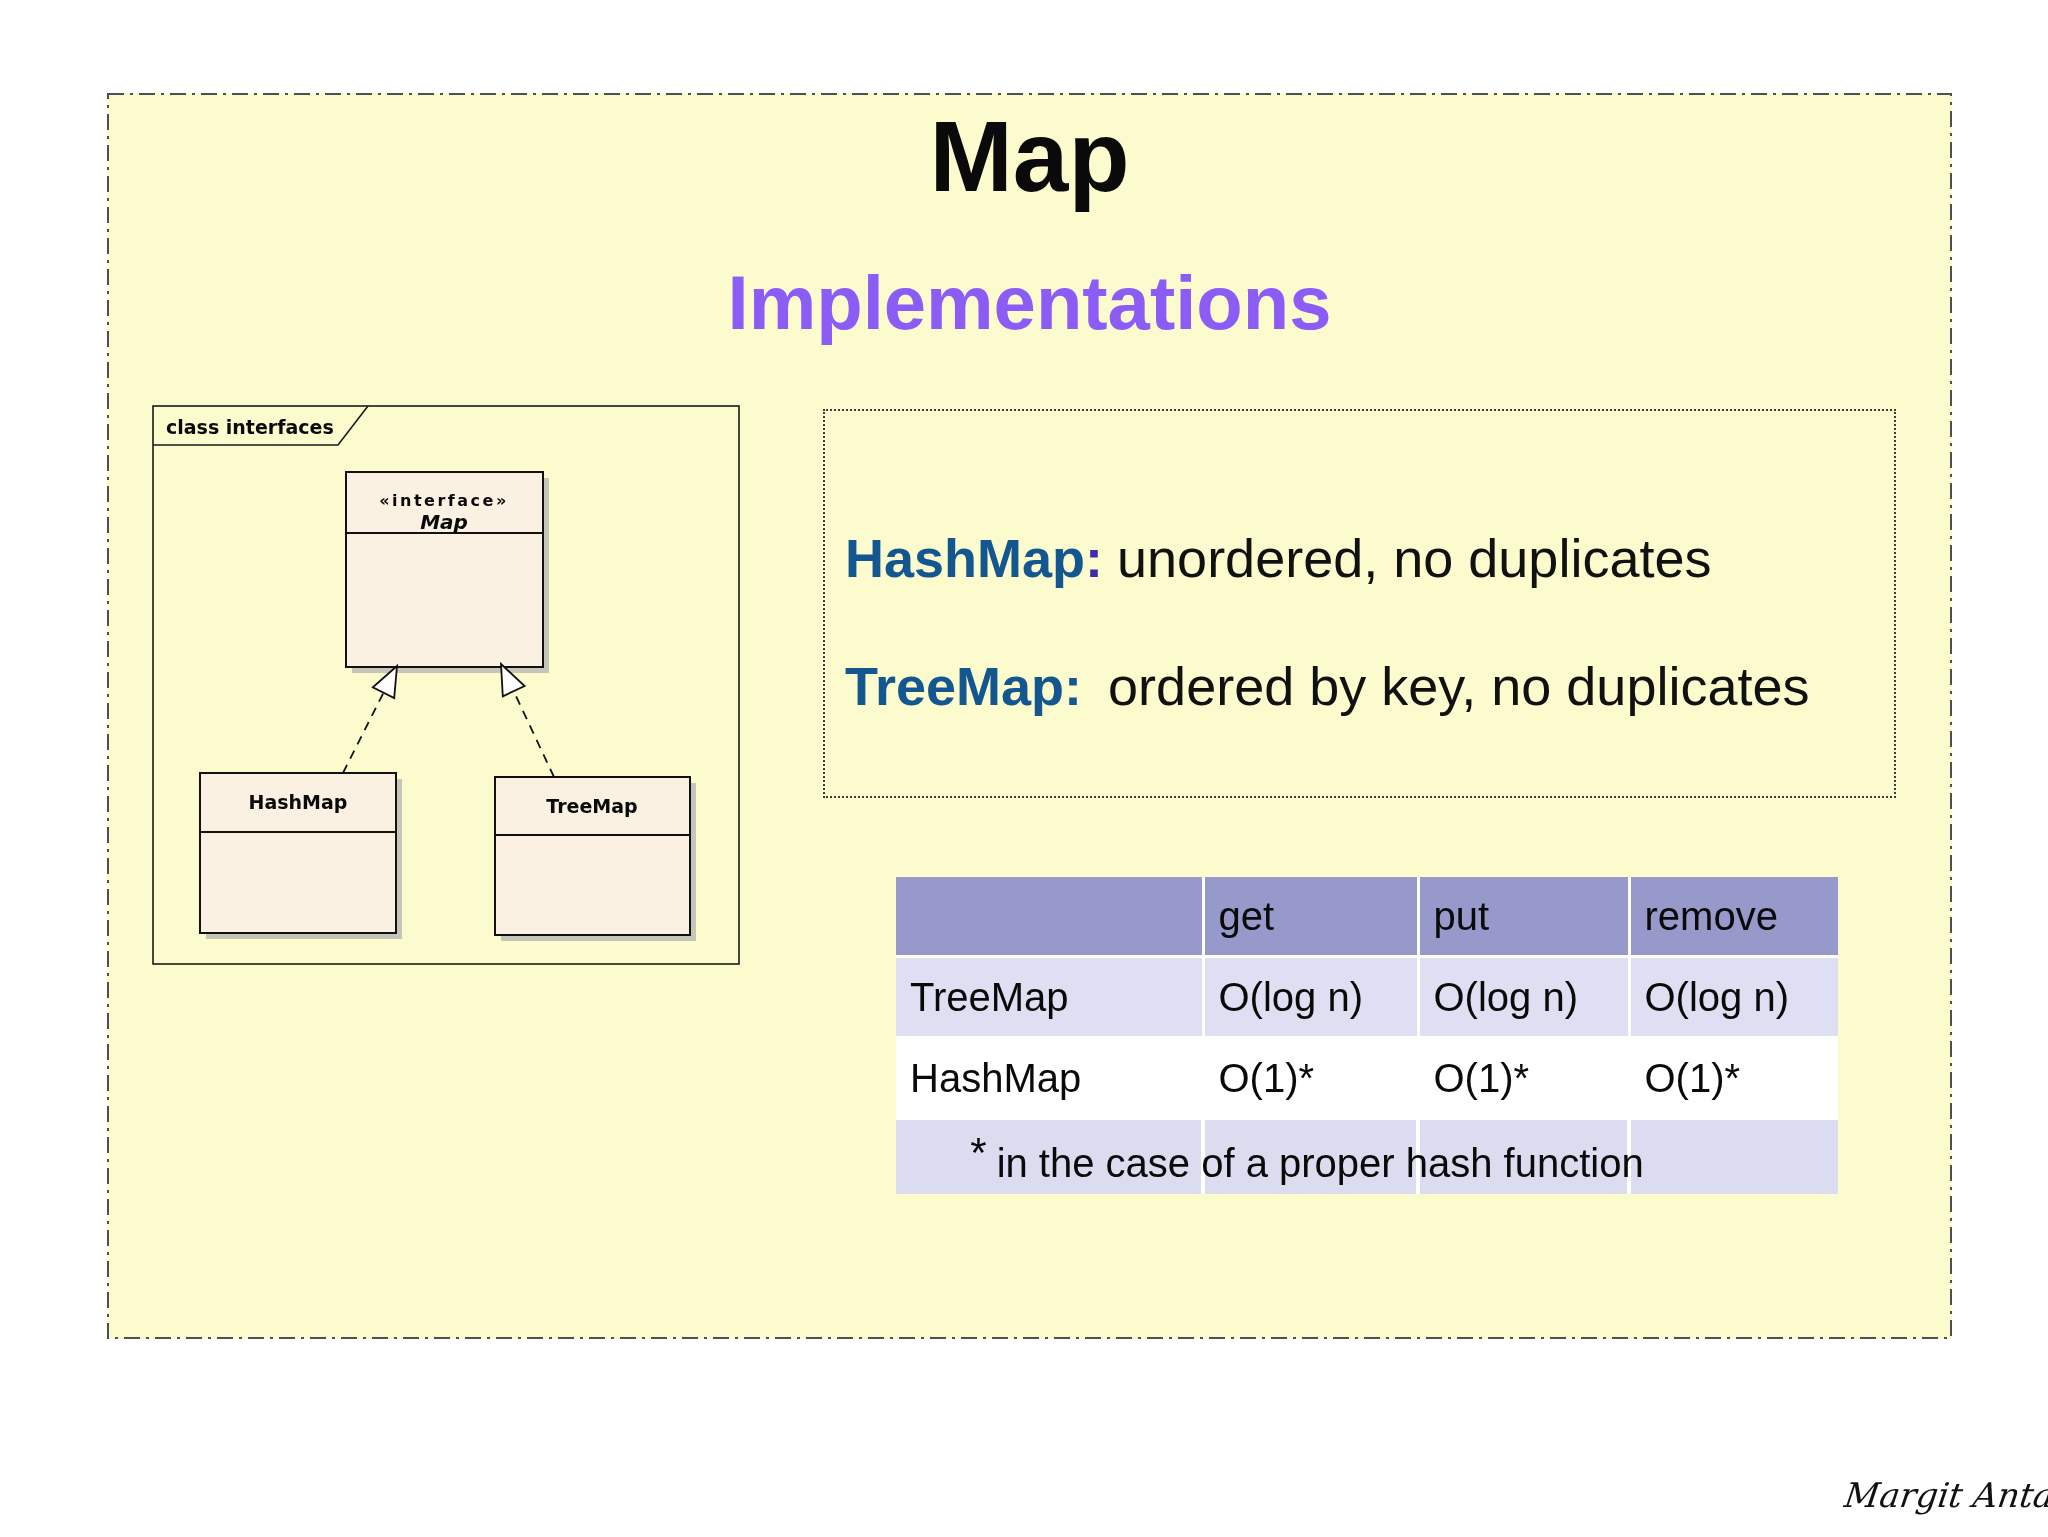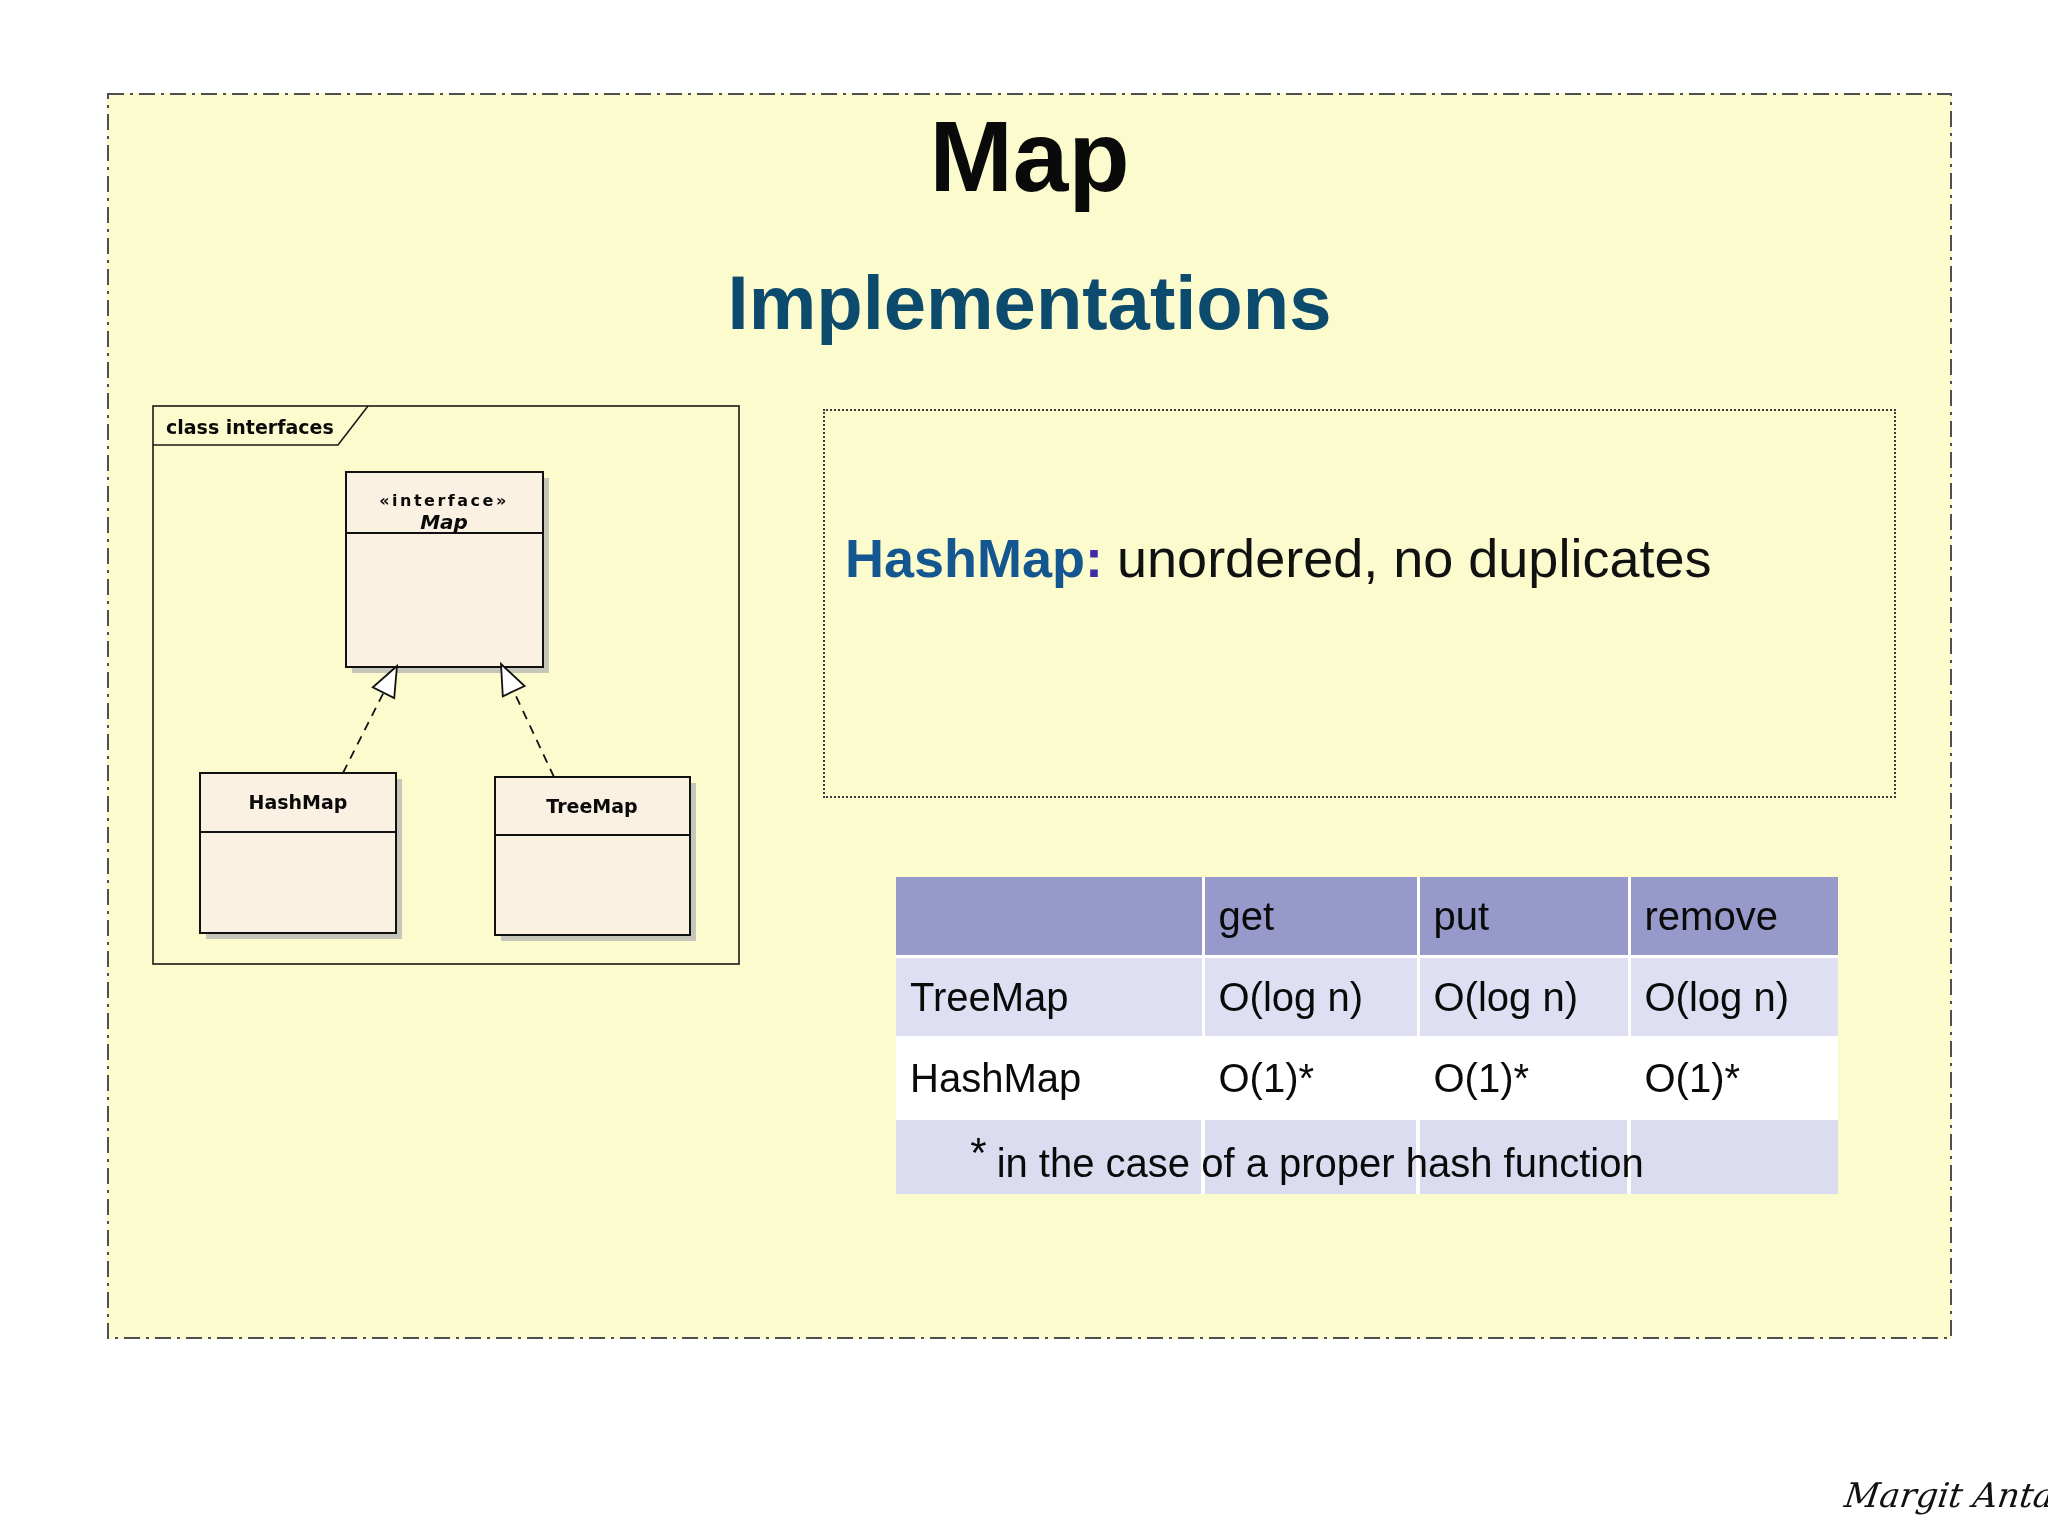--- a/index.html
+++ b/index.html
@@ -3,21 +3,21 @@
 <meta charset="utf-8">
 <style>
   html,body{margin:0;padding:0;background:#ffffff;}
   .page{position:relative;width:2048px;height:1537px;background:#ffffff;overflow:hidden;
         font-family:"Liberation Sans",sans-serif;border-radius:22px;}
   .slide{position:absolute;left:107px;top:93px;width:1845px;height:1246px;background:#FBFBCE;}
   .slide-border{position:absolute;left:0;top:0;pointer-events:none;}
   .title{position:absolute;left:0;top:8px;width:100%;text-align:center;
          font-size:100px;font-weight:bold;color:#0a0a0a;line-height:1.1;}
   .subtitle{position:absolute;left:0;top:126px;width:100%;text-align:center;
-            font-size:76px;font-weight:bold;color:#0c4a6e;line-height:2.2;}
+            font-size:76px;font-weight:bold;color:#8b5cf6;line-height:2.2;}
   .uml{position:absolute;left:45px;top:312px;}
   .uml text{font-family:"DejaVu Sans",sans-serif;fill:#0a0a0a;}
   .t-tab{font-size:19px;font-weight:bold;}
   .t-stereo{font-size:16px;font-weight:bold;letter-spacing:2.5px;text-anchor:middle;}
   .t-iname{font-size:20px;font-weight:bold;font-style:italic;text-anchor:middle;}
   .t-cls{font-size:19px;font-weight:bold;text-anchor:middle;}
   .notes{position:absolute;left:716px;top:316px;width:1073px;height:389px;
          border:2px dotted #3a3a3a;box-sizing:border-box;}
   .note-line{position:absolute;left:20px;white-space:nowrap;font-size:54px;line-height:1.15;}
   .note-line .nl{font-weight:bold;color:#14568F;}
@@ -87,20 +87,23 @@
       <line x1="191" y1="368" x2="231.5" y2="287.7" stroke="#111" stroke-width="1.8" stroke-dasharray="9 7"></line>
       <polygon points="245,261 220.8,282.3 242.2,293.1" fill="#ffffff" stroke="#111" stroke-width="1.8"></polygon>
       <line x1="402" y1="372" x2="361.7" y2="286.2" stroke="#111" stroke-width="1.8" stroke-dasharray="9 7"></line>
       <polygon points="349,259 372.6,281.1 350.8,291.3" fill="#ffffff" stroke="#111" stroke-width="1.8"></polygon>
     </svg>
 
     <div class="notes">
       <div class="note-line n1">
         <span class="nl">HashMap</span><span class="nc purple">:</span><span class="nd">unordered, no duplicates</span>
       </div>
+      <div class="note-line n2">
+        <span class="nl">TreeMap</span><span class="nc blue">:</span><span class="nd">ordered by key, no duplicates</span>
+      </div>
     </div>
 
     <table class="cx">
       <colgroup>
         <col style="width:307px">
           <col style="width:215px">
           <col style="width:211px">
           <col style="width:209px">
       </colgroup>
       <tbody>

